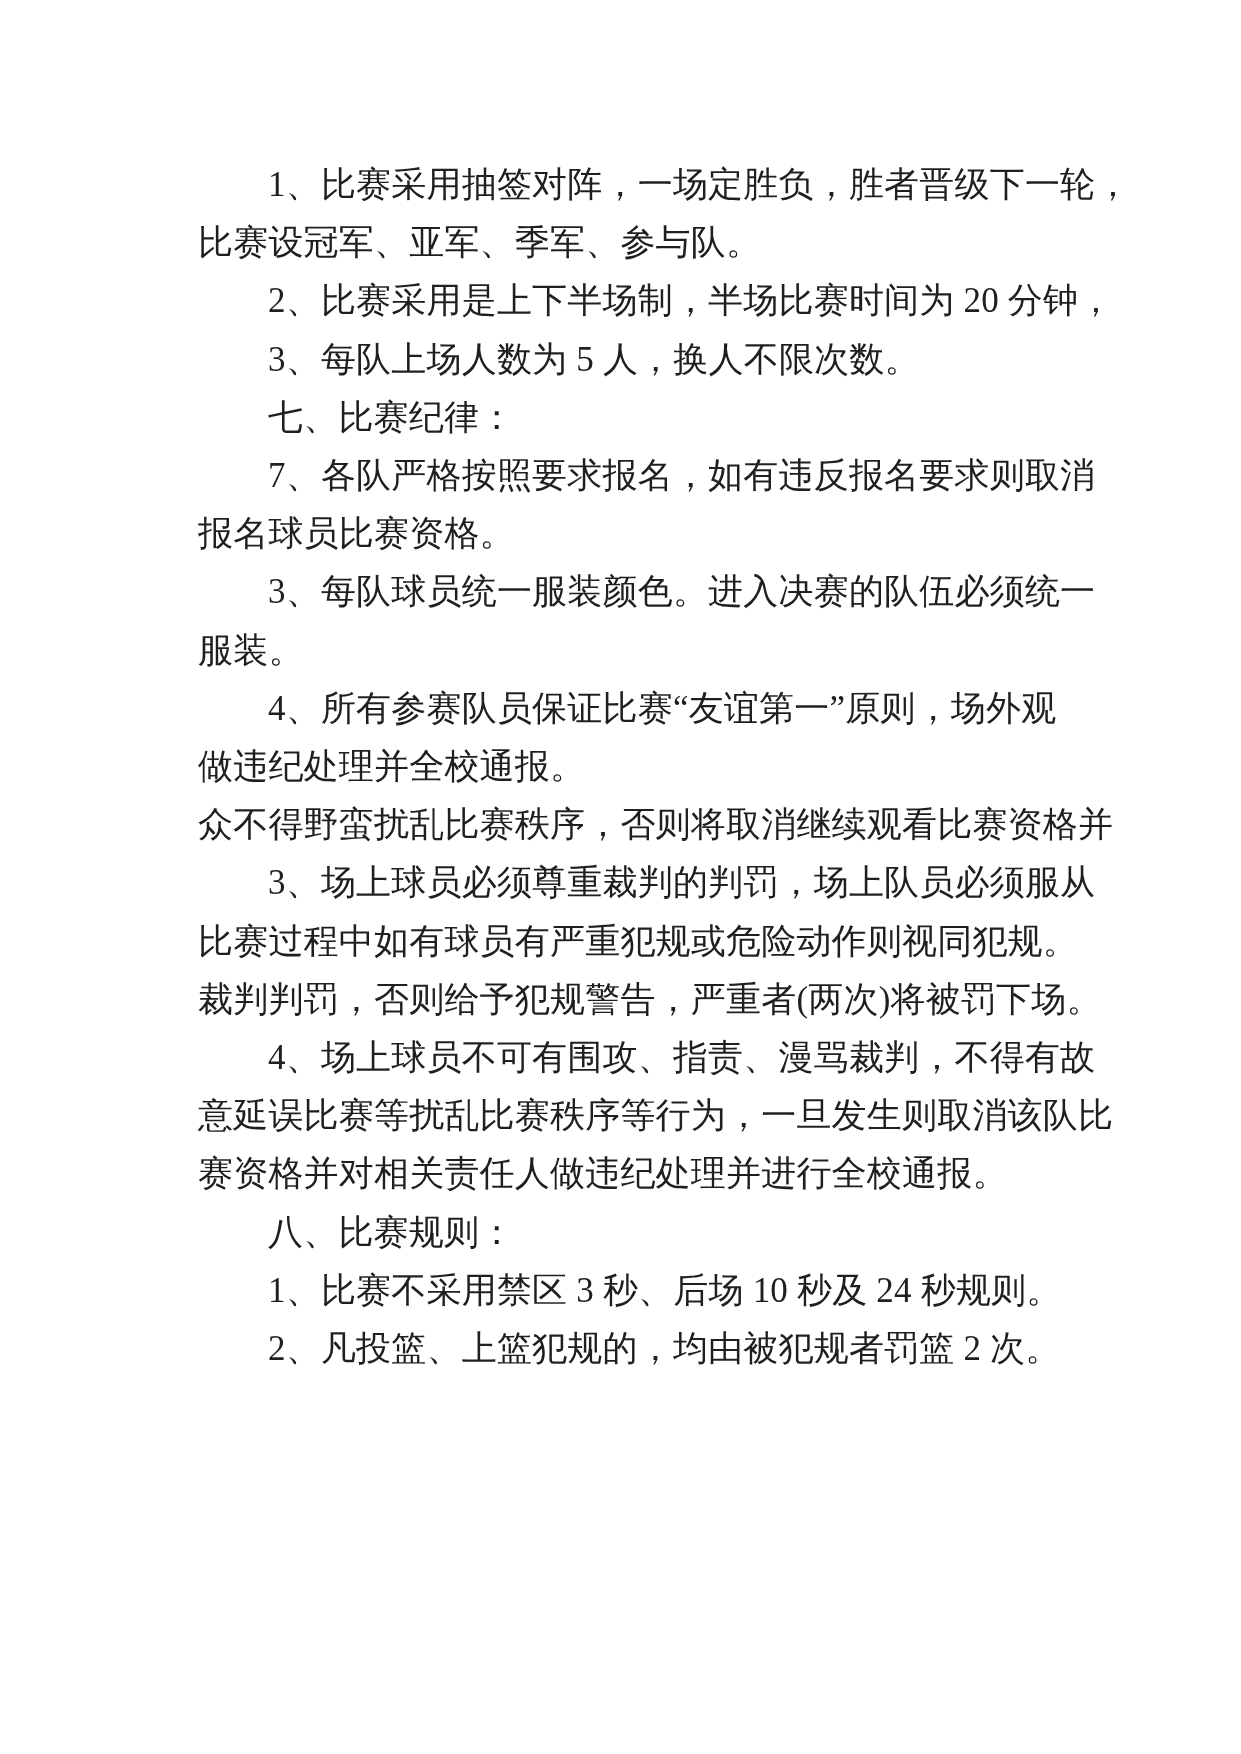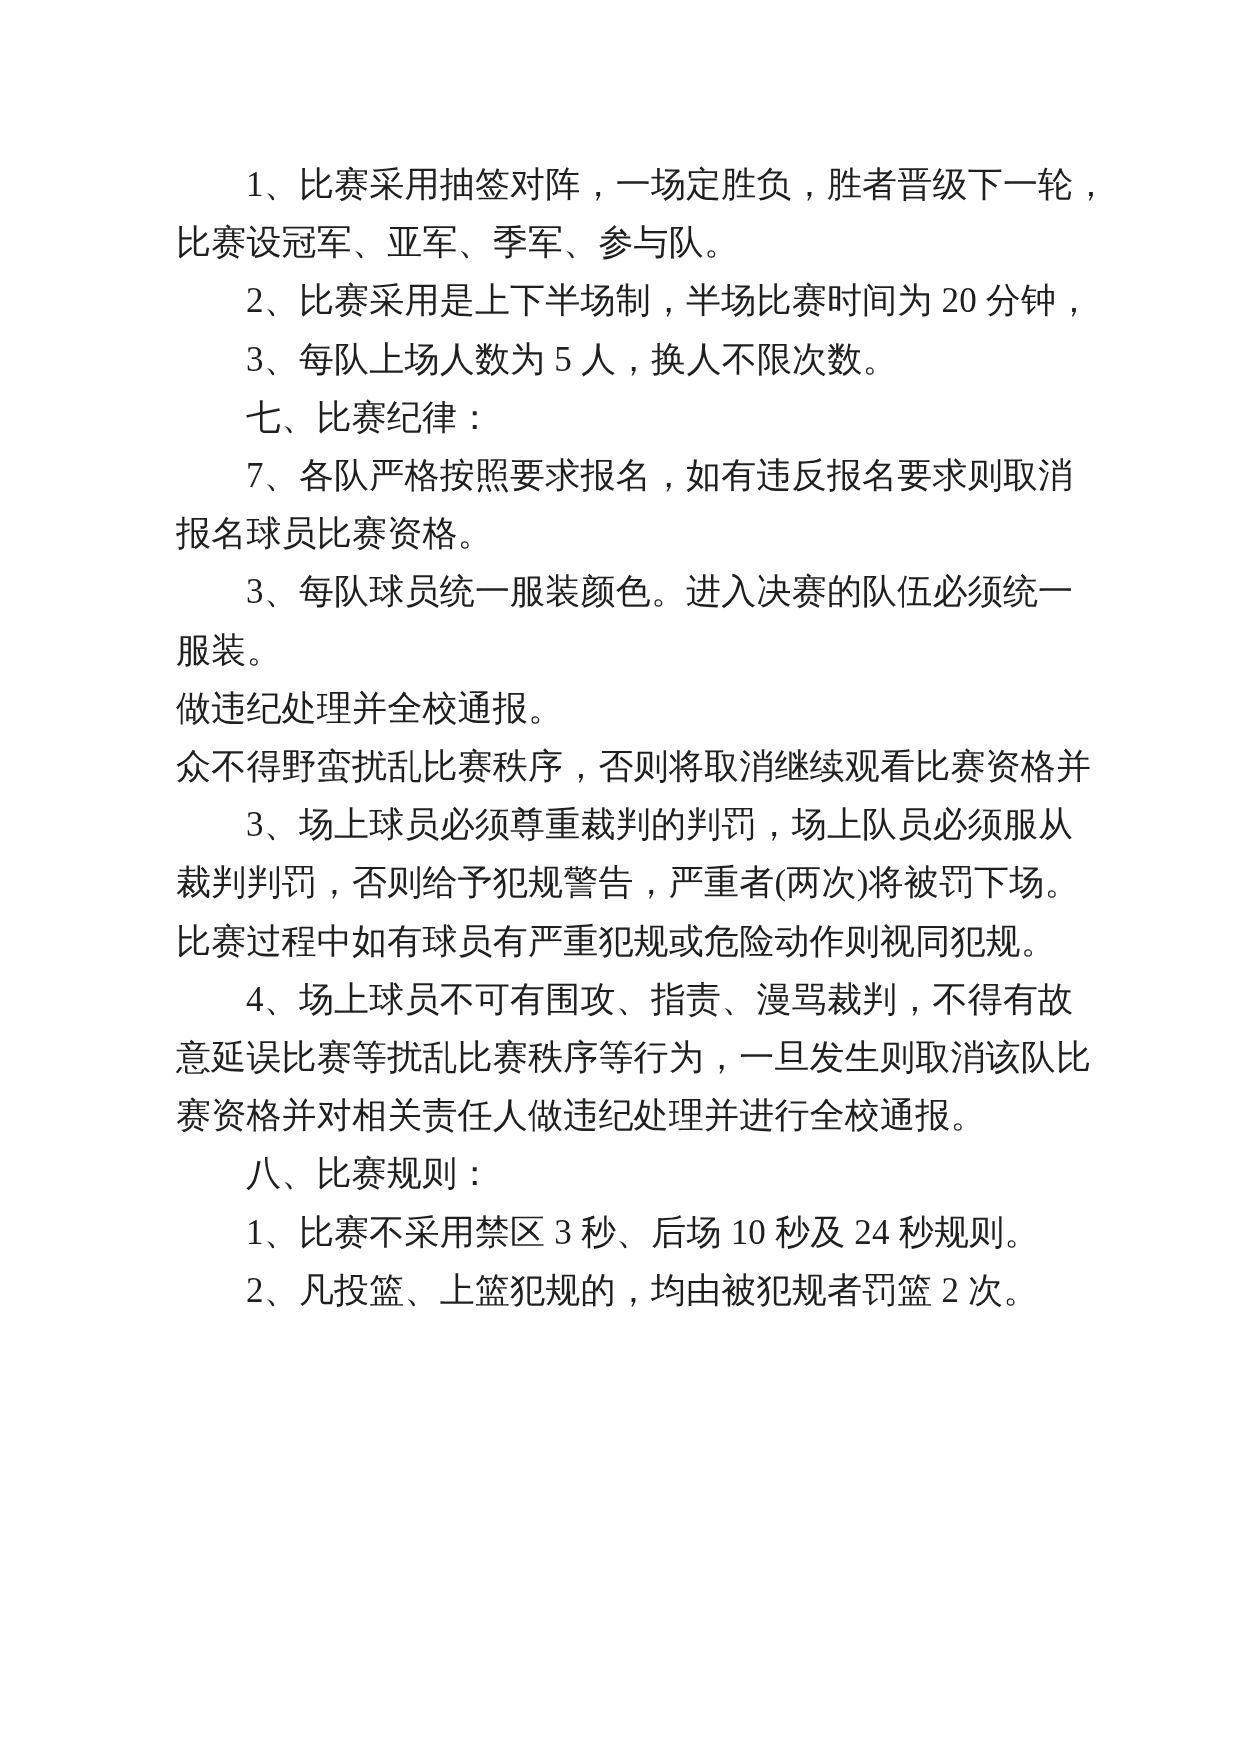--- a/index.html
+++ b/index.html
@@ -10,21 +10,21 @@
   .page {
     position: relative;
     width: 1241px;
     height: 1754px;
     background: #ffffff;
     overflow: hidden;
     font-family: "Liberation Serif", "DejaVu Serif", serif;
   }
   .doc-body {
     position: absolute;
-    left: 176px;
+    left: 198px;
     top: 156px;
     width: 910px;
     font-size: 35px;
     line-height: 58.2px;
     color: #1f1f1f;
     font-weight: normal;
   }
   .para { margin: 0; padding: 0; }
   .line {
     white-space: pre;
@@ -54,27 +54,28 @@
       </div>
       <div class="para">
         <div class="line first">7、各队严格按照要求报名，如有违反报名要求则取消</div>
         <div class="line">报名球员比赛资格。</div>
       </div>
       <div class="para">
         <div class="line first">3、每队球员统一服装颜色。进入决赛的队伍必须统一</div>
         <div class="line">服装。</div>
       </div>
       <div class="para">
+        <div class="line first">4、所有参赛队员保证比赛“友谊第一”原则，场外观</div>
         <div class="line">做违纪处理并全校通报。</div>
         <div class="line">众不得野蛮扰乱比赛秩序，否则将取消继续观看比赛资格并</div>
       </div>
       <div class="para">
         <div class="line first">3、场上球员必须尊重裁判的判罚，场上队员必须服从</div>
+        <div class="line">比赛过程中如有球员有严重犯规或危险动作则视同犯规。</div>
         <div class="line">裁判判罚，否则给予犯规警告，严重者(两次)将被罚下场。</div>
-        <div class="line">比赛过程中如有球员有严重犯规或危险动作则视同犯规。</div>
       </div>
       <div class="para">
         <div class="line first">4、场上球员不可有围攻、指责、漫骂裁判，不得有故</div>
         <div class="line">意延误比赛等扰乱比赛秩序等行为，一旦发生则取消该队比</div>
         <div class="line">赛资格并对相关责任人做违纪处理并进行全校通报。</div>
       </div>
       <div class="para">
         <div class="line first">八、比赛规则：</div>
       </div>
       <div class="para">

